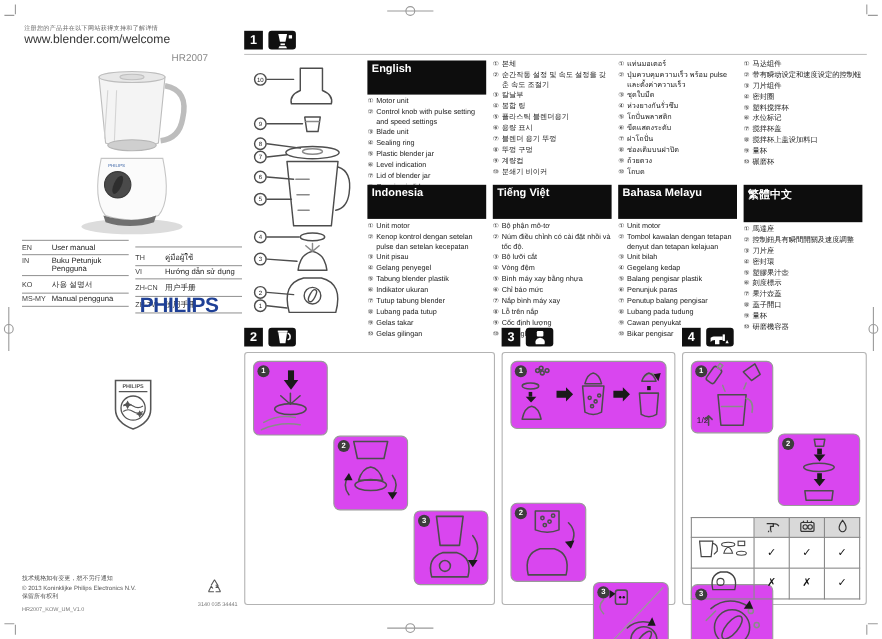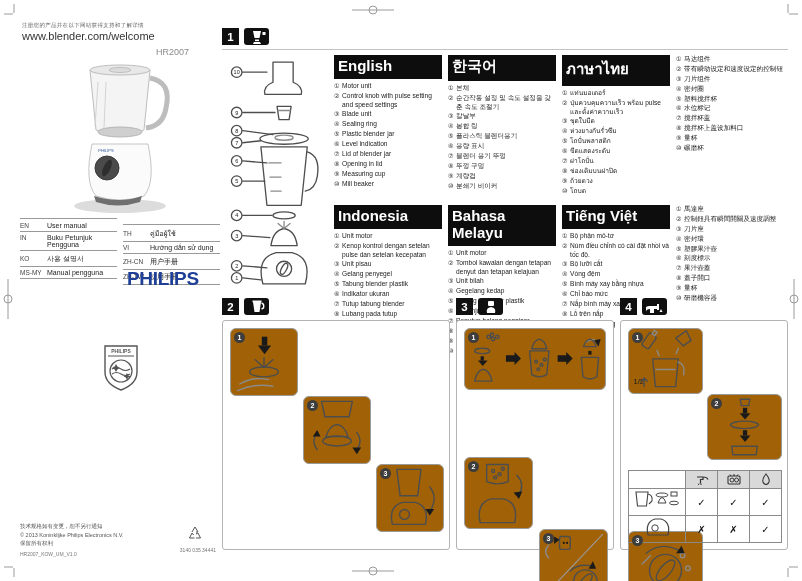--- a/index.html
+++ b/index.html
@@ -30,27 +30,27 @@
   .sec-head{display:flex;align-items:flex-start;}
   .sec-num{width:17px;height:17px;background:#101010;color:#fff;font-weight:bold;font-size:11.5px;
            display:flex;align-items:center;justify-content:center;}
   .sec-icon{width:25px;height:17px;background:#101010;border-radius:3px;margin-left:5px;
             display:flex;align-items:center;justify-content:center;}
   .rule{height:0;border-top:1px solid #c2c2c2;}
 
   
   .parts-row{display:flex;gap:6px;}
   .parts-col{width:108px;flex:none;}
-  .col-header{background:#0d0d0d;color:#fff;font-size:15px;font-weight:bold;padding:2px 4px 5px 4px;margin-bottom:3px;}
+  .col-header{background:#0d0d0d;color:#fff;font-size:10px;font-weight:bold;padding:2px 4px 18px 4px;margin-bottom:3px;}
   .p-item{display:flex;gap:2.5px;font-size:6.6px;line-height:1.32;margin-bottom:1.2px;color:#1a1a1a;}
   .p-item .n{flex:none;font-size:6.2px;color:#333;}
 
   
   .panel{border:1px solid #b3b3b3;border-radius:3px;background:#fff;}
-  .cell{border:1px solid #9a9a9a;border-radius:6px;position:relative;background:#a16207;}
+  .cell{border:1px solid #9a9a9a;border-radius:6px;position:relative;background:#d946ef;}
   .badge{position:absolute;top:3px;left:3px;width:11px;height:11px;border-radius:50%;background:#3d3d3d;
          color:#fff;font-size:7px;font-weight:bold;display:flex;align-items:center;justify-content:center;z-index:2;}
   .ill{position:absolute;left:0;top:0;width:100%;height:100%;}
   .ill path,.ill ellipse,.ill circle,.ill rect,.ill line,.ill polyline{
       stroke:#4d4d4d;fill:none;stroke-width:1.3;stroke-linecap:round;stroke-linejoin:round;}
   .ill .fill{fill:#1a1a1a;stroke:none;}
   .ill .soft{stroke:#8a8a8a;}
   .ill .slash{stroke:#9a9a9a;stroke-width:1;}
   .ill text{fill:#1a1a1a;stroke:none;}
 
@@ -277,21 +277,20 @@
           <div class="p-item">
             <span class="n">⑨</span>
             <span class="t">Measuring cup</span>
           </div>
           <div class="p-item">
             <span class="n">⑩</span>
             <span class="t">Mill beaker</span>
           </div>
         </div>
         <div class="parts-col">
-          <div class="col-header">한국어</div>
           <div class="p-item">
             <span class="n">①</span>
             <span class="t">본체</span>
           </div>
           <div class="p-item">
             <span class="n">②</span>
             <span class="t">순간작동 설정 및 속도 설정을 갖춘 속도 조절기</span>
           </div>
           <div class="p-item">
             <span class="n">③</span>
@@ -320,21 +319,20 @@
           <div class="p-item">
             <span class="n">⑨</span>
             <span class="t">계량컵</span>
           </div>
           <div class="p-item">
             <span class="n">⑩</span>
             <span class="t">분쇄기 비이커</span>
           </div>
         </div>
         <div class="parts-col">
-          <div class="col-header">ภาษาไทย</div>
           <div class="p-item">
             <span class="n">①</span>
             <span class="t">แท่นมอเตอร์</span>
           </div>
           <div class="p-item">
             <span class="n">②</span>
             <span class="t">ปุ่มควบคุมความเร็ว พร้อม pulse และตั้งค่าความเร็ว</span>
           </div>
           <div class="p-item">
             <span class="n">③</span>
@@ -405,21 +403,21 @@
           <div class="p-item">
             <span class="n">⑨</span>
             <span class="t">量杯</span>
           </div>
           <div class="p-item">
             <span class="n">⑩</span>
             <span class="t">碾磨杯</span>
           </div>
         </div>
       </div>
-    <div class="abs parts-row" style="left:112px;top:140px;width:454px;margin-top:37px;">
+    <div class="abs parts-row" style="left:112px;top:140px;width:454px;">
         <div class="parts-col">
           <div class="col-header">Indonesia</div>
           <div class="p-item">
             <span class="n">①</span>
             <span class="t">Unit motor</span>
           </div>
           <div class="p-item">
             <span class="n">②</span>
             <span class="t">Kenop kontrol dengan setelan pulse dan setelan kecepatan</span>
           </div>
@@ -450,20 +448,63 @@
           <div class="p-item">
             <span class="n">⑨</span>
             <span class="t">Gelas takar</span>
           </div>
           <div class="p-item">
             <span class="n">⑩</span>
             <span class="t">Gelas gilingan</span>
           </div>
         </div>
         <div class="parts-col">
+          <div class="col-header">Tiếng Việt</div>
+          <div class="p-item">
+            <span class="n">①</span>
+            <span class="t">Bộ phận mô-tơ</span>
+          </div>
+          <div class="p-item">
+            <span class="n">②</span>
+            <span class="t">Núm điều chỉnh có cài đặt nhồi và tốc độ.</span>
+          </div>
+          <div class="p-item">
+            <span class="n">③</span>
+            <span class="t">Bộ lưỡi cắt</span>
+          </div>
+          <div class="p-item">
+            <span class="n">④</span>
+            <span class="t">Vòng đệm</span>
+          </div>
+          <div class="p-item">
+            <span class="n">⑤</span>
+            <span class="t">Bình máy xay bằng nhựa</span>
+          </div>
+          <div class="p-item">
+            <span class="n">⑥</span>
+            <span class="t">Chỉ báo mức</span>
+          </div>
+          <div class="p-item">
+            <span class="n">⑦</span>
+            <span class="t">Nắp bình máy xay</span>
+          </div>
+          <div class="p-item">
+            <span class="n">⑧</span>
+            <span class="t">Lỗ trên nắp</span>
+          </div>
+          <div class="p-item">
+            <span class="n">⑨</span>
+            <span class="t">Cốc định lượng</span>
+          </div>
+          <div class="p-item">
+            <span class="n">⑩</span>
+            <span class="t">Cốc nghiền</span>
+          </div>
+        </div>
+        <div class="parts-col">
           <div class="col-header">Bahasa Melayu</div>
           <div class="p-item">
             <span class="n">①</span>
             <span class="t">Unit motor</span>
           </div>
           <div class="p-item">
             <span class="n">②</span>
             <span class="t">Tombol kawalan dengan tetapan denyut dan tetapan kelajuan</span>
           </div>
           <div class="p-item">
@@ -493,63 +534,21 @@
           <div class="p-item">
             <span class="n">⑨</span>
             <span class="t">Cawan penyukat</span>
           </div>
           <div class="p-item">
             <span class="n">⑩</span>
             <span class="t">Bikar pengisar</span>
           </div>
         </div>
         <div class="parts-col">
-          <div class="col-header">Tiếng Việt</div>
-          <div class="p-item">
-            <span class="n">①</span>
-            <span class="t">Bộ phận mô-tơ</span>
-          </div>
-          <div class="p-item">
-            <span class="n">②</span>
-            <span class="t">Núm điều chỉnh có cài đặt nhồi và tốc độ.</span>
-          </div>
-          <div class="p-item">
-            <span class="n">③</span>
-            <span class="t">Bộ lưỡi cắt</span>
-          </div>
-          <div class="p-item">
-            <span class="n">④</span>
-            <span class="t">Vòng đệm</span>
-          </div>
-          <div class="p-item">
-            <span class="n">⑤</span>
-            <span class="t">Bình máy xay bằng nhựa</span>
-          </div>
-          <div class="p-item">
-            <span class="n">⑥</span>
-            <span class="t">Chỉ báo mức</span>
-          </div>
-          <div class="p-item">
-            <span class="n">⑦</span>
-            <span class="t">Nắp bình máy xay</span>
-          </div>
-          <div class="p-item">
-            <span class="n">⑧</span>
-            <span class="t">Lỗ trên nắp</span>
-          </div>
-          <div class="p-item">
-            <span class="n">⑨</span>
-            <span class="t">Cốc định lượng</span>
-          </div>
-          <div class="p-item">
-            <span class="n">⑩</span>
-            <span class="t">Cốc nghiền</span>
-          </div>
-        </div>
-        <div class="parts-col">
+          <div class="col-header">繁體中文</div>
           <div class="p-item">
             <span class="n">①</span>
             <span class="t">馬達座</span>
           </div>
           <div class="p-item">
             <span class="n">②</span>
             <span class="t">控制鈕具有瞬間開關及速度調整</span>
           </div>
           <div class="p-item">
             <span class="n">③</span>

